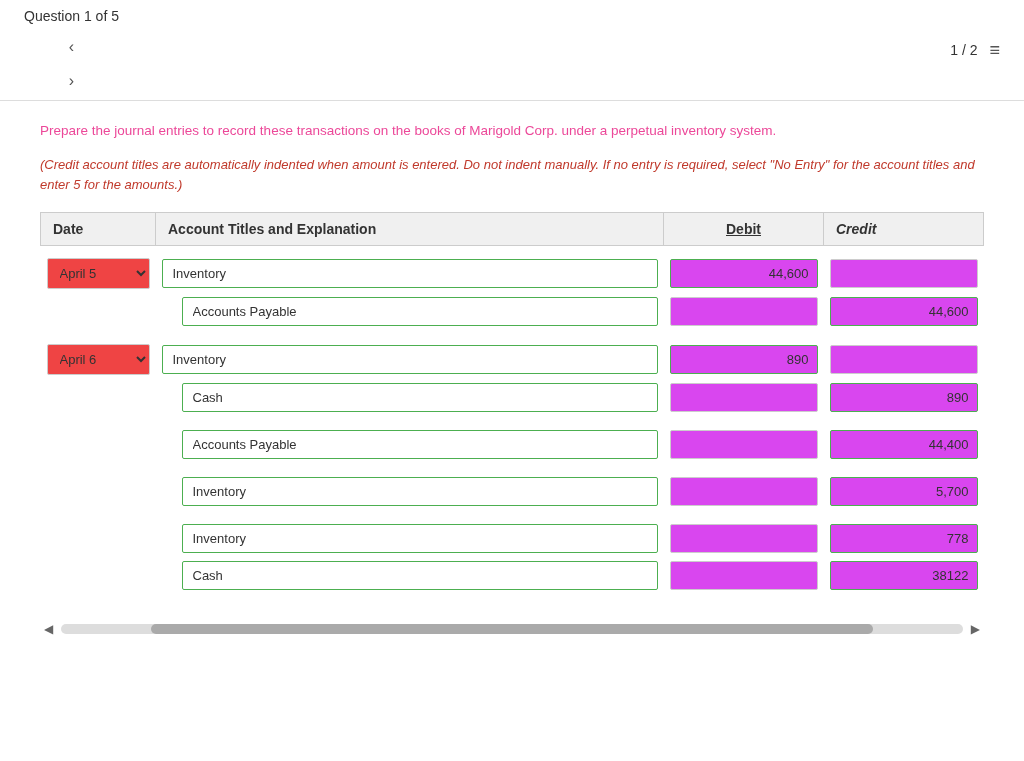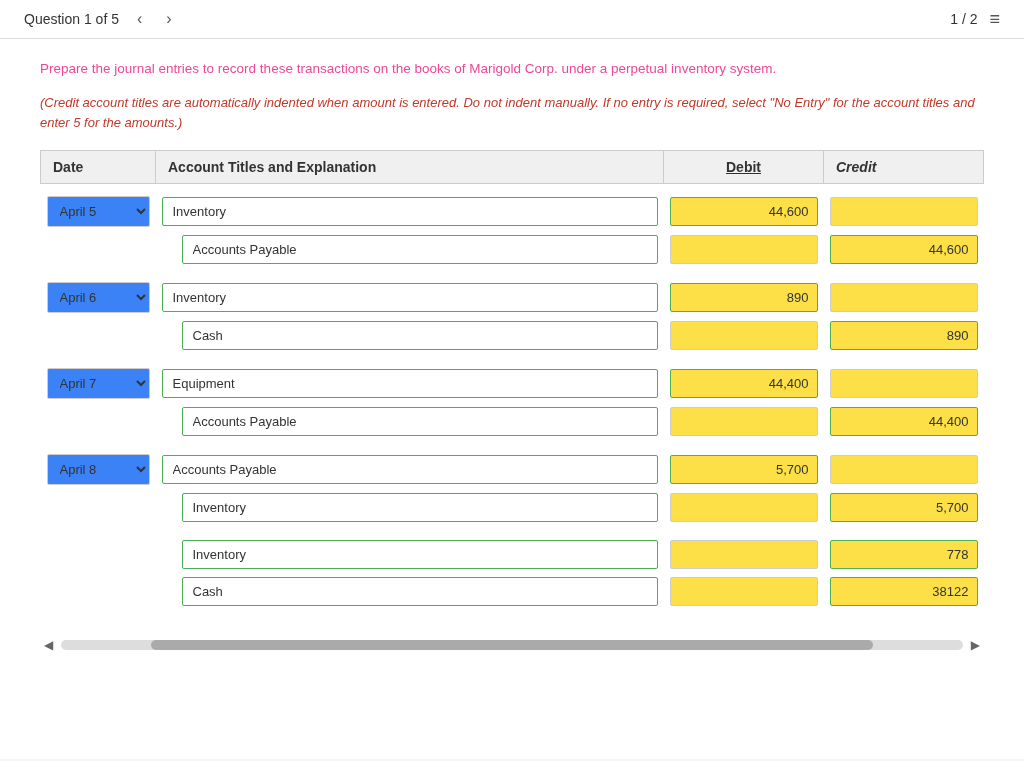--- a/index.html
+++ b/index.html
@@ -16,20 +16,21 @@
       justify-content: space-between;
       padding: 8px 24px;
       background: #fff;
       border-bottom: 1px solid #ddd;
     }
 
     .top-bar-left {
       display: flex;
       align-items: center;
       gap: 12px;
+      flex-direction: column;
     }
 
     .question-label {
       font-size: 14px;
       color: #333;
     }
 
     .nav-btn {
       background: none;
       border: none;
@@ -104,21 +105,21 @@
     }
 
     .date-cell {
       width: 110px;
     }
 
     .date-select {
       width: 100%;
       padding: 6px 8px;
       border: 1px solid #ccc;
-      background: #3b82f6;
+      background: #ef4444;
       font-size: 13px;
       color: #333;
       cursor: pointer;
       border-radius: 2px;
     }
 
     .account-input {
       width: 100%;
       padding: 6px 10px;
       border: 1px solid #4caf50;
@@ -130,21 +131,21 @@
 
     .account-input.indented {
       margin-left: 20px;
       width: calc(100% - 20px);
     }
 
     .num-input {
       width: 100%;
       padding: 6px 8px;
       border: 1px solid #ccc;
-      background: #fde047;
+      background: #d946ef;
       font-size: 13px;
       color: #333;
       text-align: right;
       border-radius: 2px;
     }
 
     .num-input.has-value {
       border: 1px solid #4caf50;
     }
 
@@ -280,67 +281,35 @@
         </td>
         <td>
           <input class="num-input has-value" type="text" value="890" style="">
         </td>
       </tr>
 
       <tr class="spacer-row">
           <td colspan="4" style="height:10px;"></td>
         </tr>
       <tr>
-        <td class="date-cell">
-          <select class="date-select">
-            <option>April 7</option>
-          </select>
-        </td>
-        <td>
-          <input class="account-input" type="text" value="Equipment" style="">
+        <td></td>
+        <td>
+          <input class="account-input indented" type="text" value="Accounts Payable" style="">
+        </td>
+        <td>
+          <input class="num-input" type="text" value="" style="">
         </td>
         <td>
           <input class="num-input has-value" type="text" value="44,400" style="">
         </td>
-        <td>
-          <input class="num-input" type="text" value="" style="">
-        </td>
-      </tr>
-      <tr>
-        <td></td>
-        <td>
-          <input class="account-input indented" type="text" value="Accounts Payable" style="">
-        </td>
-        <td>
-          <input class="num-input" type="text" value="" style="">
-        </td>
-        <td>
-          <input class="num-input has-value" type="text" value="44,400" style="">
-        </td>
       </tr>
 
       <tr class="spacer-row">
           <td colspan="4" style="height:10px;"></td>
         </tr>
-      <tr>
-        <td class="date-cell">
-          <select class="date-select">
-            <option>April 8</option>
-          </select>
-        </td>
-        <td>
-          <input class="account-input" type="text" value="Accounts Payable" style="">
-        </td>
-        <td>
-          <input class="num-input has-value" type="text" value="5,700" style="">
-        </td>
-        <td>
-          <input class="num-input" type="text" value="" style="">
-        </td>
-      </tr>
       <tr>
         <td></td>
         <td>
           <input class="account-input indented" type="text" value="Inventory" style="">
         </td>
         <td>
           <input class="num-input" type="text" value="" style="">
         </td>
         <td>
           <input class="num-input has-value" type="text" value="5,700" style="">

